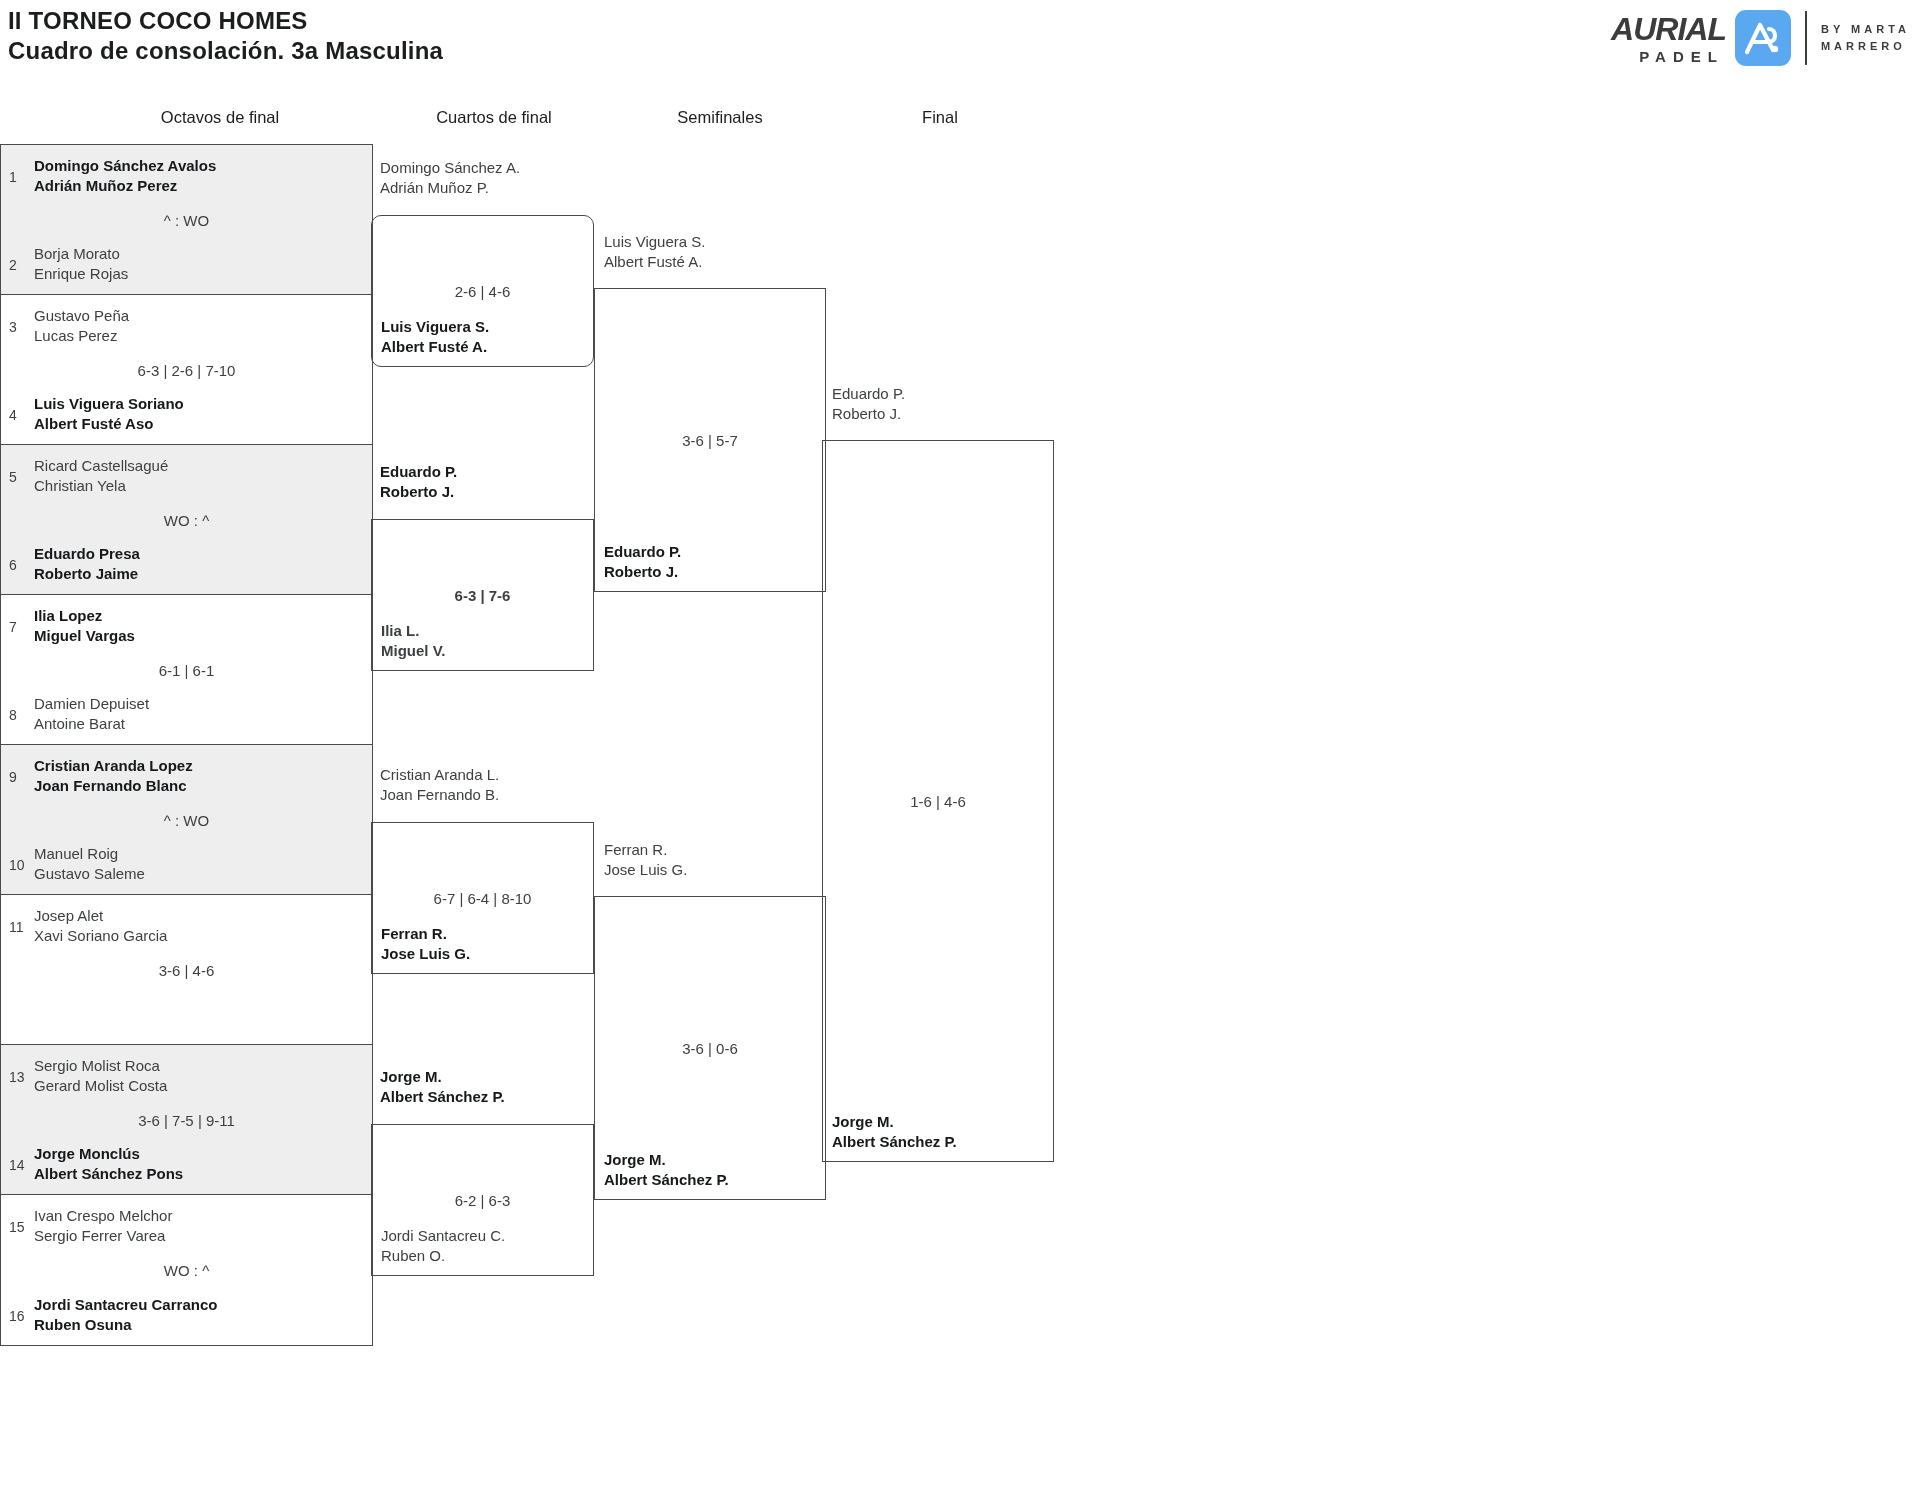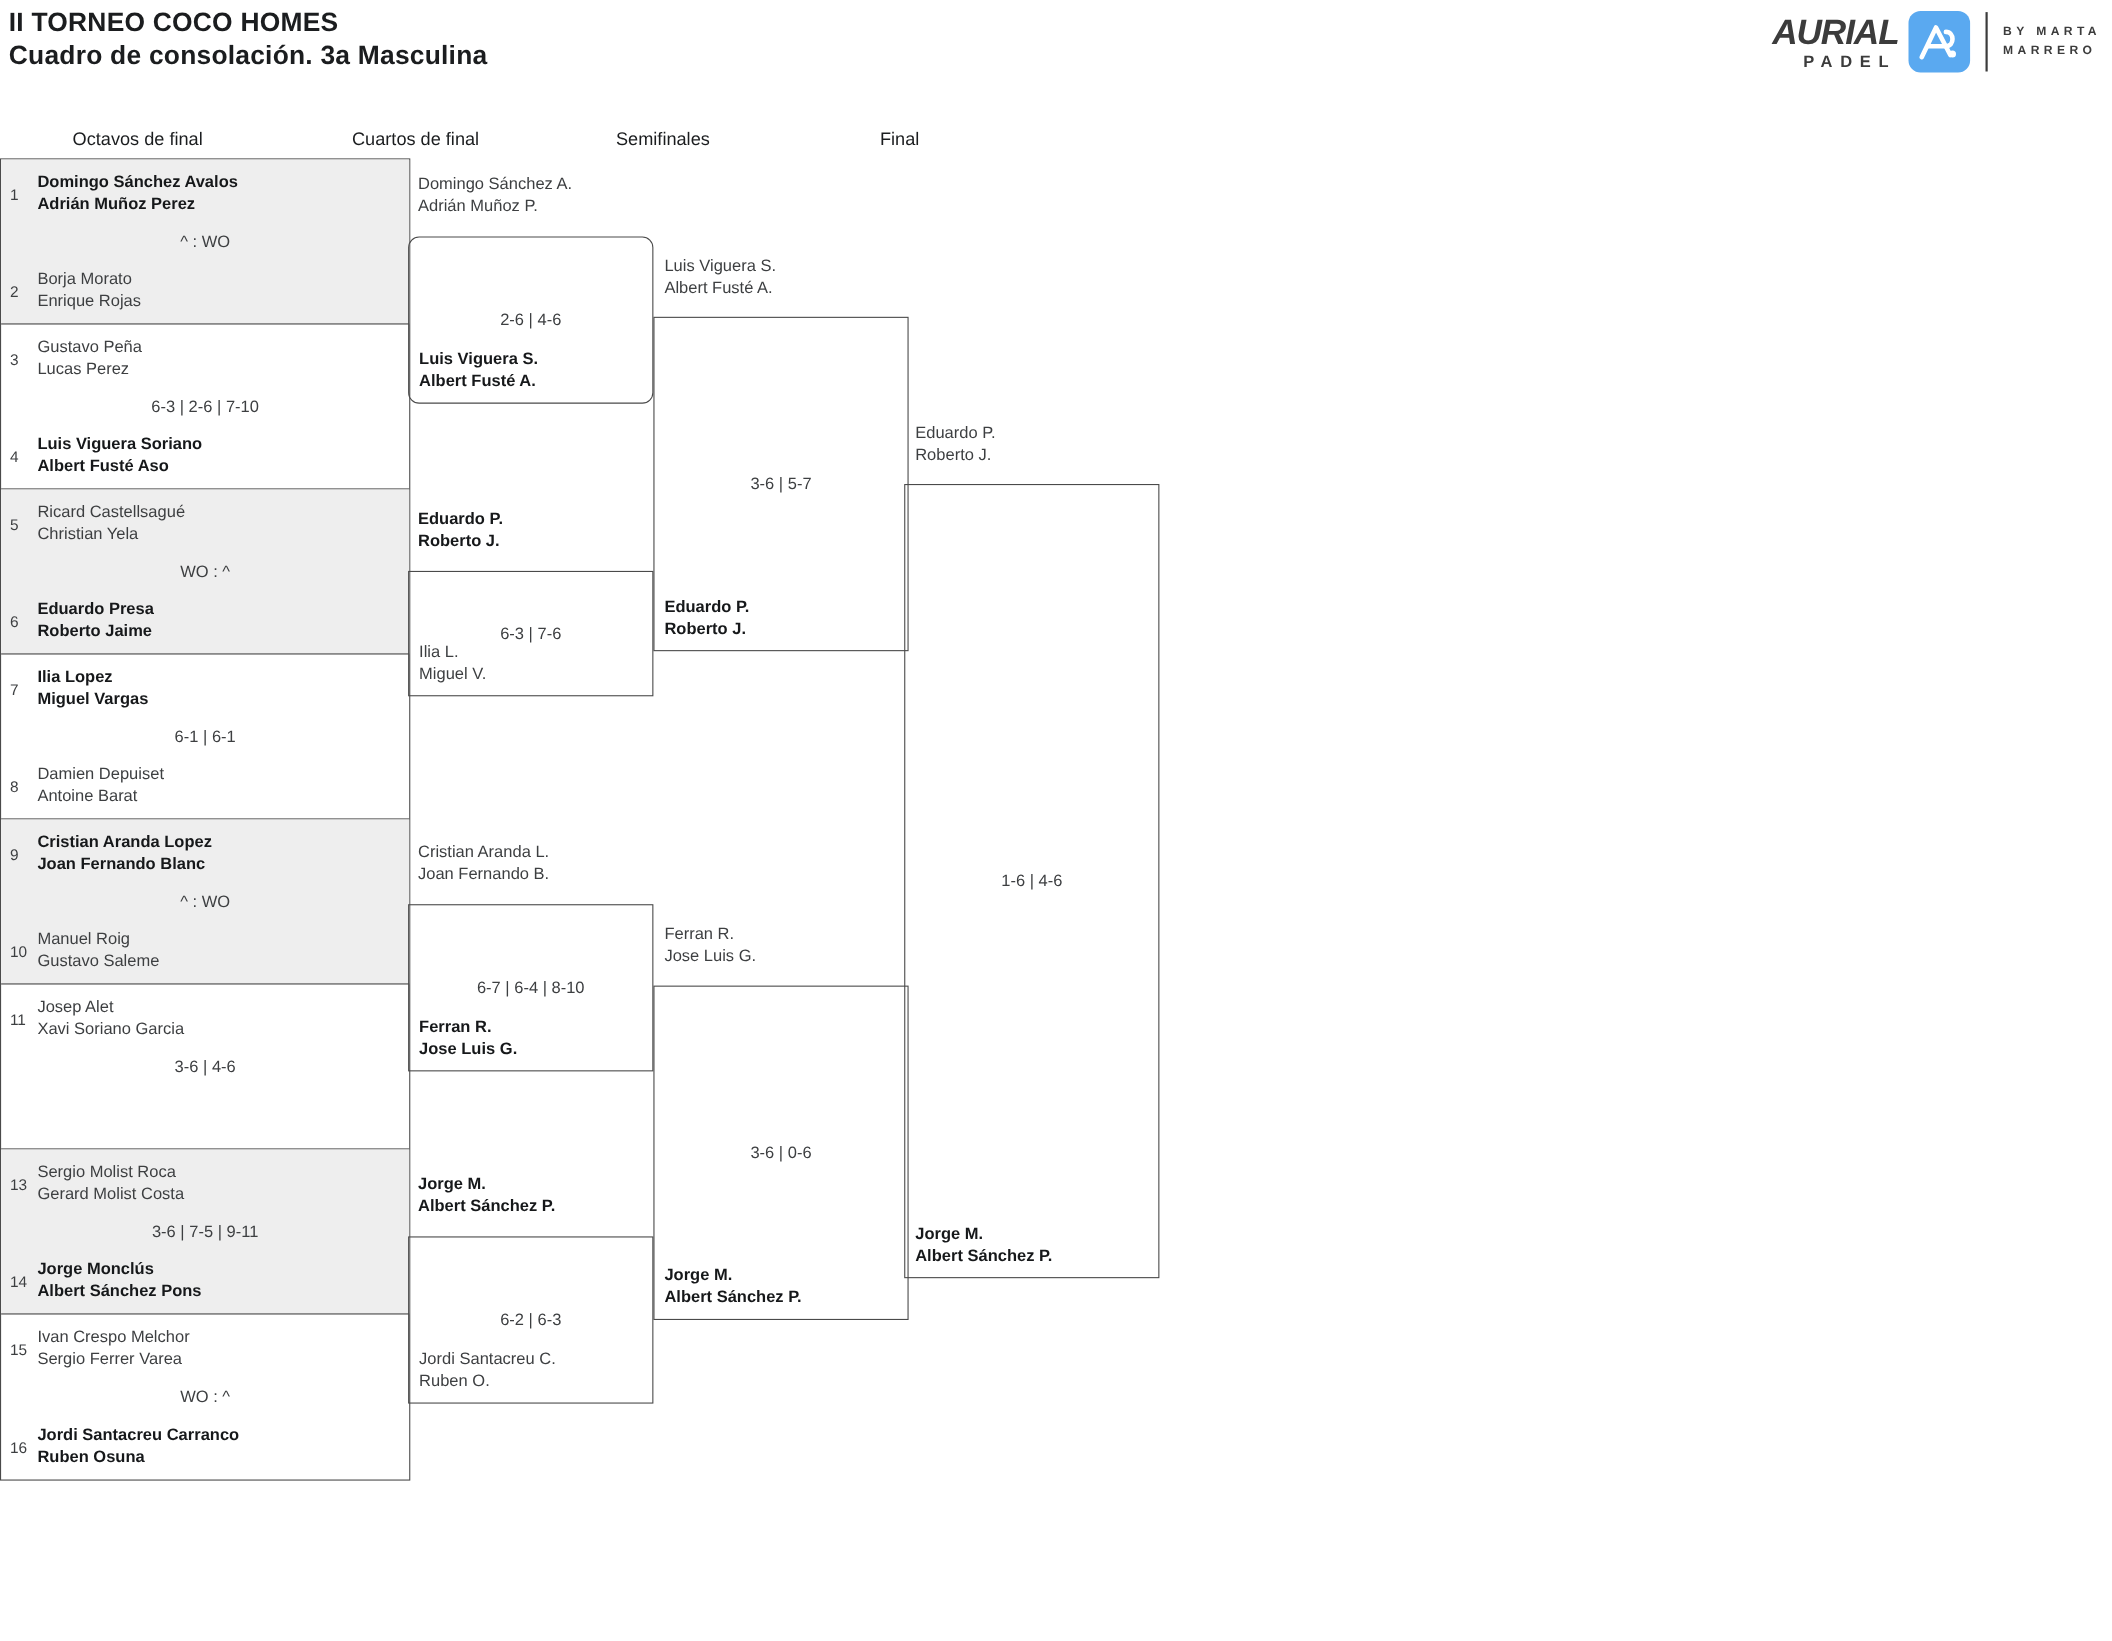--- a/index.html
+++ b/index.html
@@ -19,21 +19,21 @@
   #logo{position:absolute;right:10px;top:6px;height:64px;display:flex;align-items:center;}
   #logo-wordmark{display:flex;flex-direction:column;align-items:flex-end;justify-content:center;margin-right:9px;}
   #logo-aurial{font-size:32px;font-weight:800;font-style:italic;letter-spacing:-1px;color:#3c3c3c;line-height:38px;}
   #logo-padel{font-size:15px;font-weight:800;letter-spacing:7px;color:#3c3c3c;line-height:18px;margin-right:2px;}
   #logo-mark{width:56px;height:56px;border-radius:11px;background:#5aa9f0;display:flex;align-items:center;justify-content:center;flex:none;}
   #logo-divider{width:2px;height:54px;background:#3c3c3c;margin:0 14px;}
   #logo-by{display:flex;flex-direction:column;justify-content:center;}
   .logo-by-line{font-size:11px;font-weight:700;letter-spacing:4px;color:#3c3c3c;line-height:17px;white-space:nowrap;}
 
   
-  .round-header{position:absolute;font-size:16.5px;font-weight:400;color:#1b1d1f;white-space:nowrap;margin-top:10px;}
+  .round-header{position:absolute;font-size:16.5px;font-weight:400;color:#1b1d1f;text-align:center;white-space:nowrap;}
 
   
   #round1{position:absolute;left:0;top:144px;width:373px;border:1px solid #4a4a4a;box-sizing:border-box;}
   .r1-match{position:relative;box-sizing:border-box;height:150px;border-bottom:1px solid #4a4a4a;}
   .r1-match.shaded{background:#eeeeee;}
   .r1-match.last{border-bottom:none;}
   .r1-team{position:absolute;left:0;width:100%;box-sizing:border-box;padding-left:8px;display:flex;align-items:flex-start;}
   .r1-team.top{top:11px;}
   .r1-team.bot{bottom:11px;}
   .r1-seed{font-size:14px;color:#3d3f41;width:25px;flex:none;text-align:left;padding-top:14px;line-height:14px;}
@@ -235,21 +235,21 @@
   <div class="bbox-loser winner">
     <div>Luis Viguera S.</div>
     <div>Albert Fusté A.</div>
   </div>
 </div>
 
 <div class="adv-label winner" style="left:380px;top:462px;">
   <div>Eduardo P.</div>
   <div>Roberto J.</div>
 </div>
-<div class="bbox" style="left:371px;top:519px;width:223px;height:114px;">
+<div class="bbox" style="left:371px;top:519px;width:223px;height:152px;font-weight:bold;">
   <div class="bbox-score">6-3 | 7-6</div>
   <div class="bbox-loser">
     <div>Ilia L.</div>
     <div>Miguel V.</div>
   </div>
 </div>
 
 <div class="adv-label" style="left:380px;top:765px;">
   <div>Cristian Aranda L.</div>
   <div>Joan Fernando B.</div>

